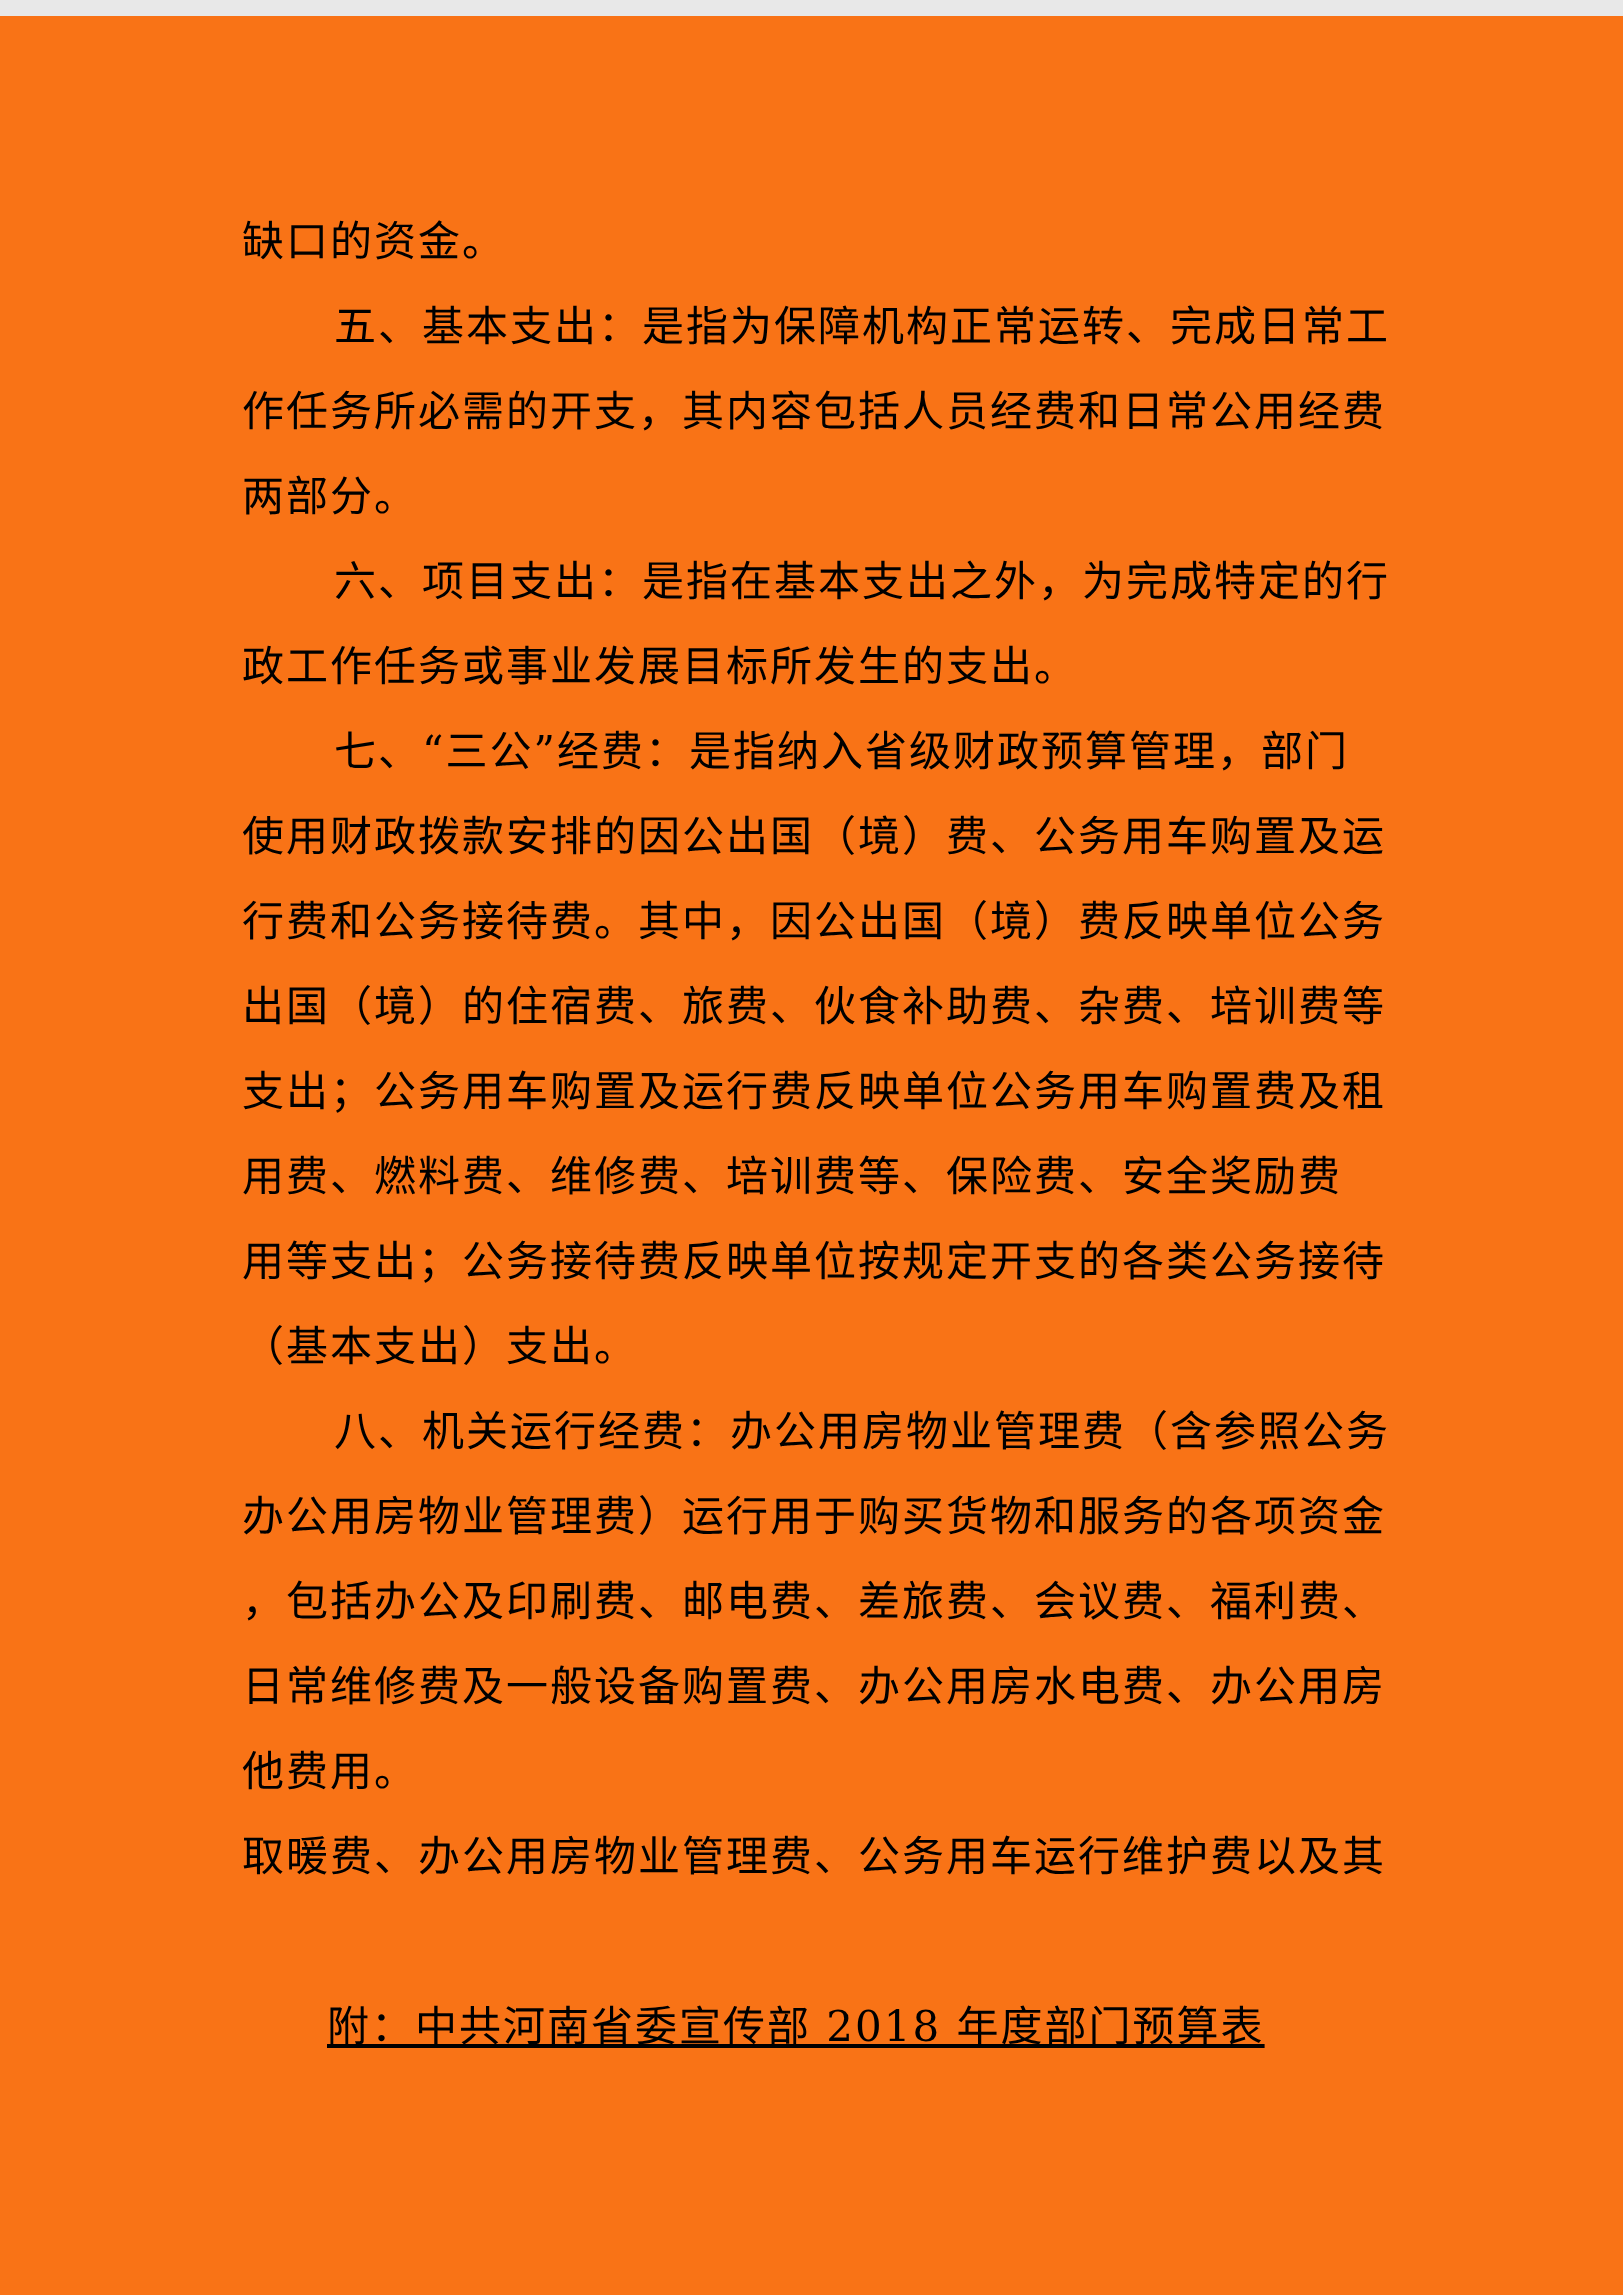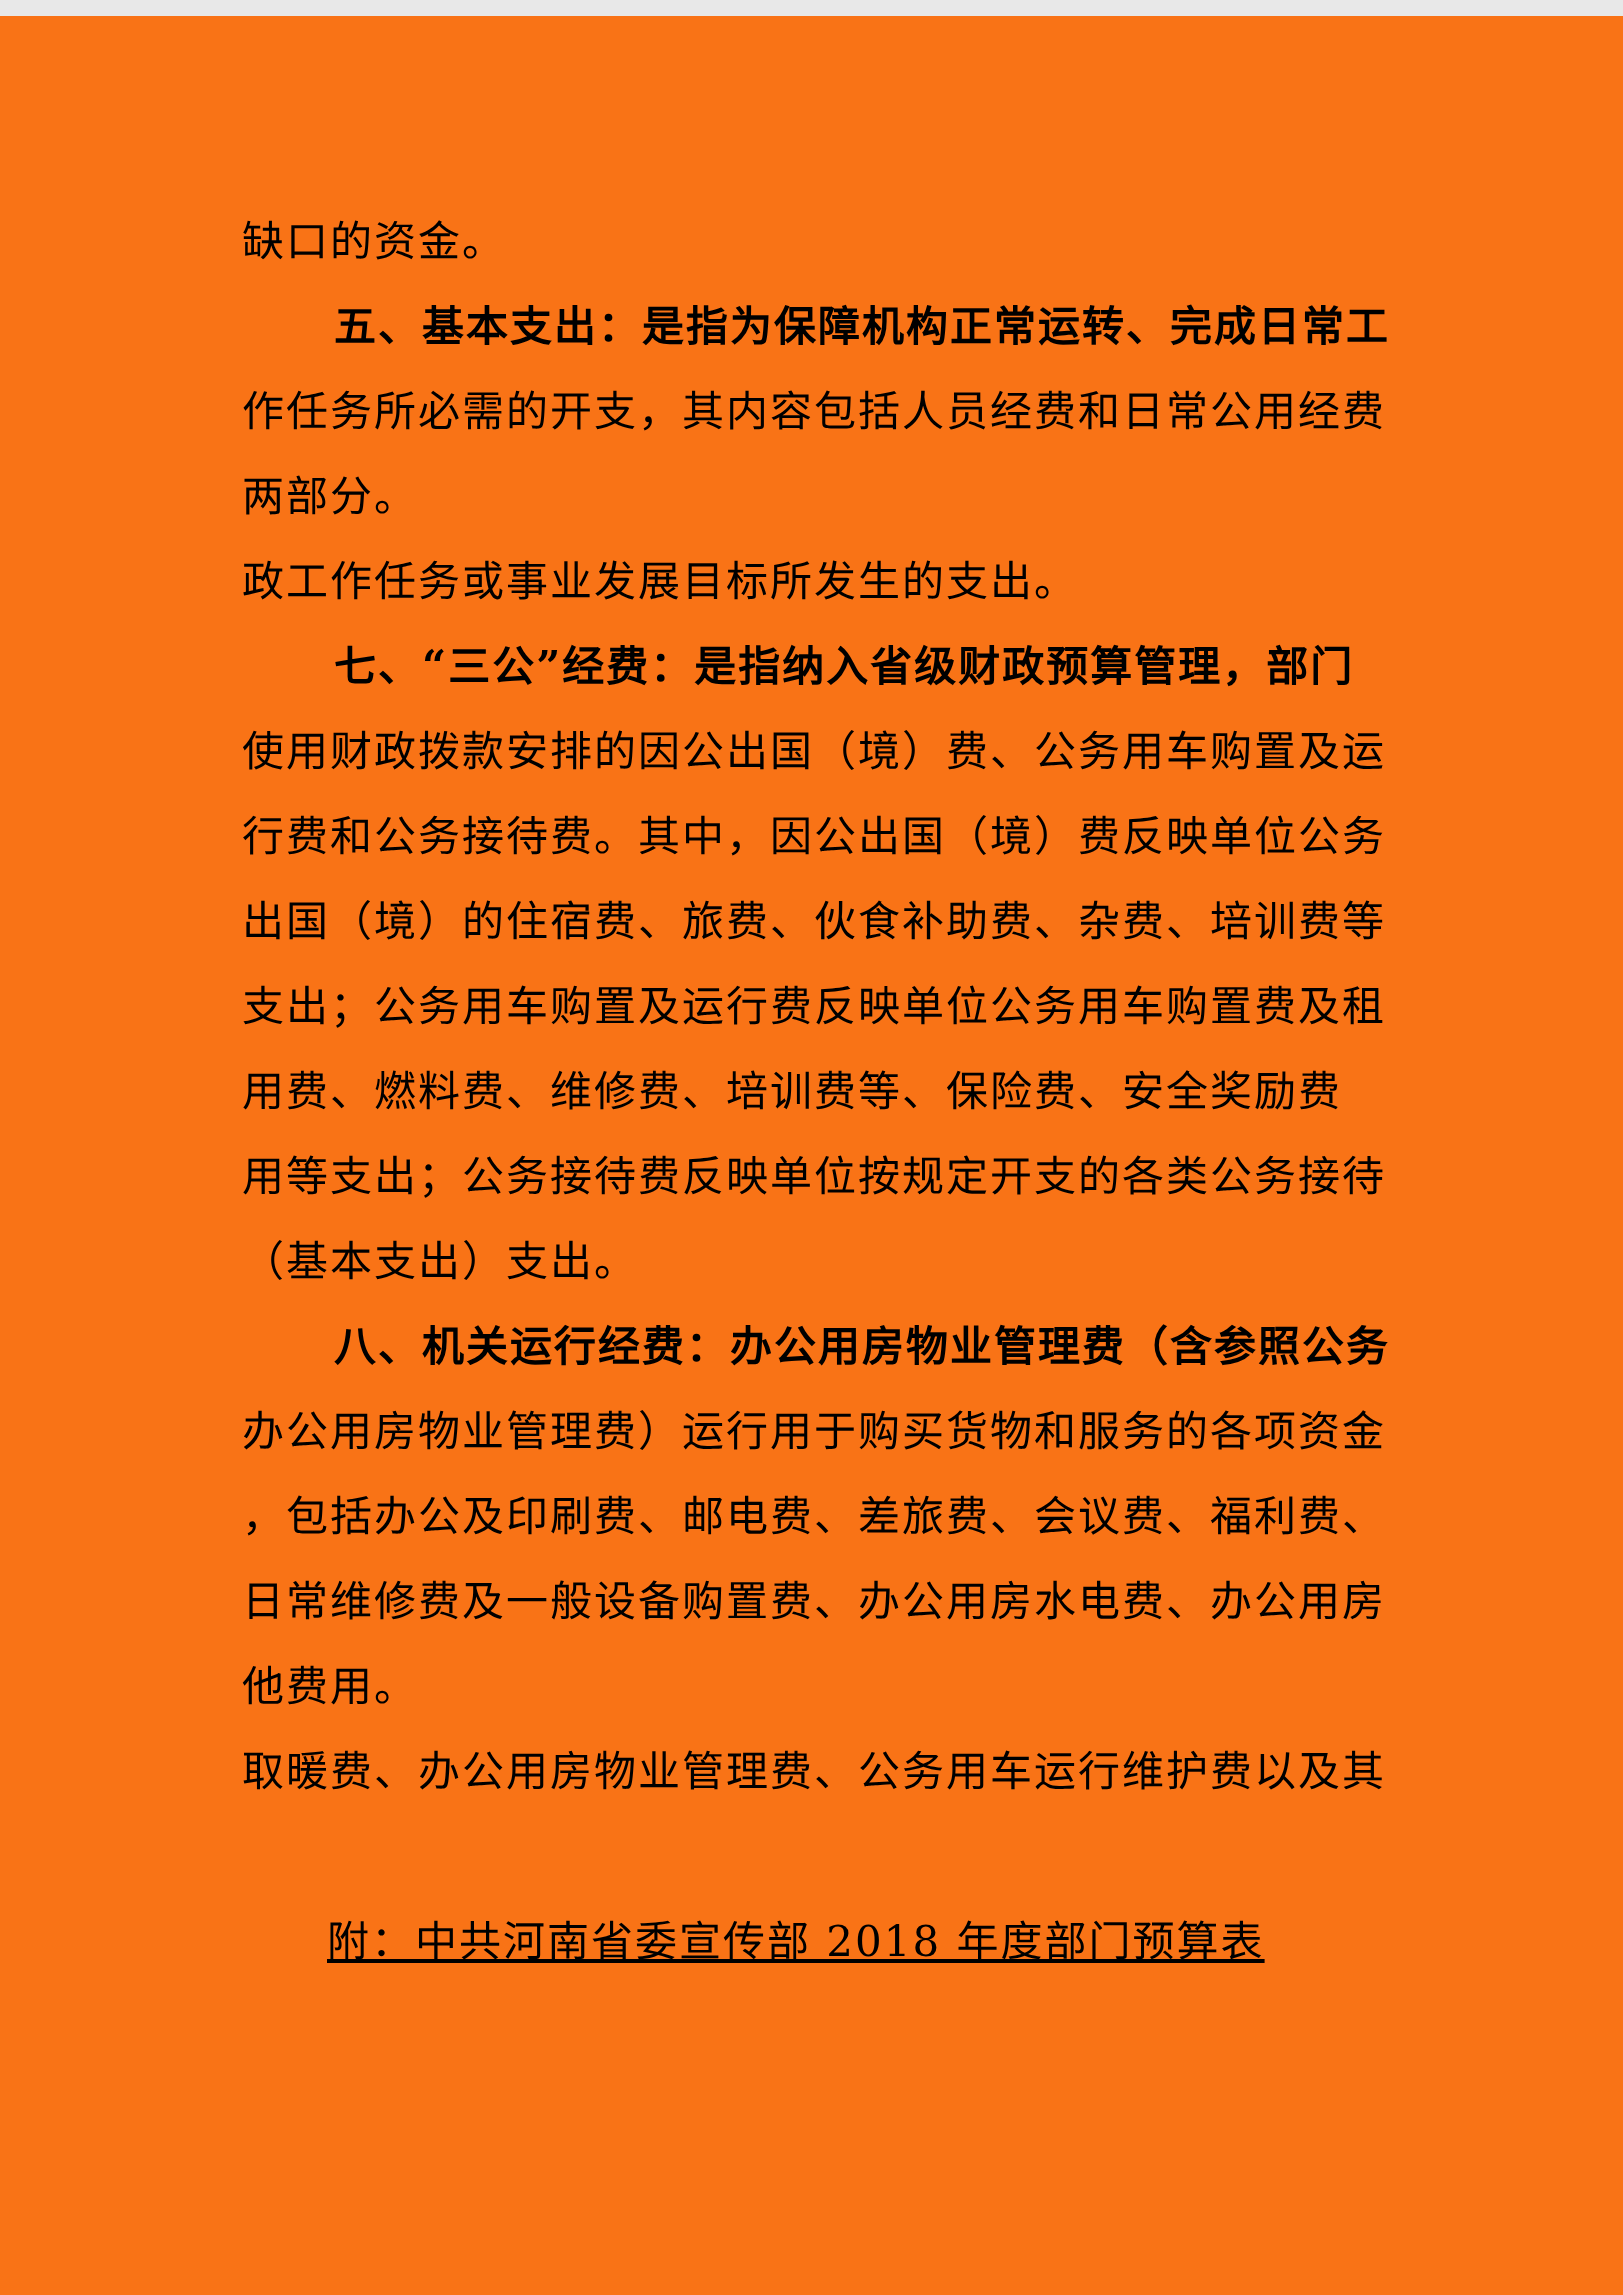--- a/index.html
+++ b/index.html
@@ -26,37 +26,37 @@
   .line {
     height: 85px;
     line-height: 85px;
     font-size: 42px;
     letter-spacing: 2px;
     white-space: nowrap;
     font-weight: 400;
   }
   .indent {
     padding-left: 92px;
-    font-weight: bold;
   }
   .attachment {
     margin-top: 85px;
     padding-left: 85px;
     text-decoration: underline;
   }
 </style>
 </head>
 <body>
 
 <div class="page">
   <div class="text-block">
     <div class="line">缺口的资金。</div>
     <div class="line indent">五、基本支出：是指为保障机构正常运转、完成日常工</div>
     <div class="line">作任务所必需的开支，其内容包括人员经费和日常公用经费</div>
     <div class="line">两部分。</div>
+    <div class="line indent">六、项目支出：是指在基本支出之外，为完成特定的行</div>
     <div class="line">政工作任务或事业发展目标所发生的支出。</div>
     <div class="line indent">七、“三公”经费：是指纳入省级财政预算管理，部门</div>
     <div class="line">使用财政拨款安排的因公出国（境）费、公务用车购置及运</div>
     <div class="line">行费和公务接待费。其中，因公出国（境）费反映单位公务</div>
     <div class="line">出国（境）的住宿费、旅费、伙食补助费、杂费、培训费等</div>
     <div class="line">支出；公务用车购置及运行费反映单位公务用车购置费及租</div>
     <div class="line">用费、燃料费、维修费、培训费等、保险费、安全奖励费</div>
     <div class="line">用等支出；公务接待费反映单位按规定开支的各类公务接待</div>
     <div class="line">（基本支出）支出。</div>
     <div class="line indent">八、机关运行经费：办公用房物业管理费（含参照公务</div>

